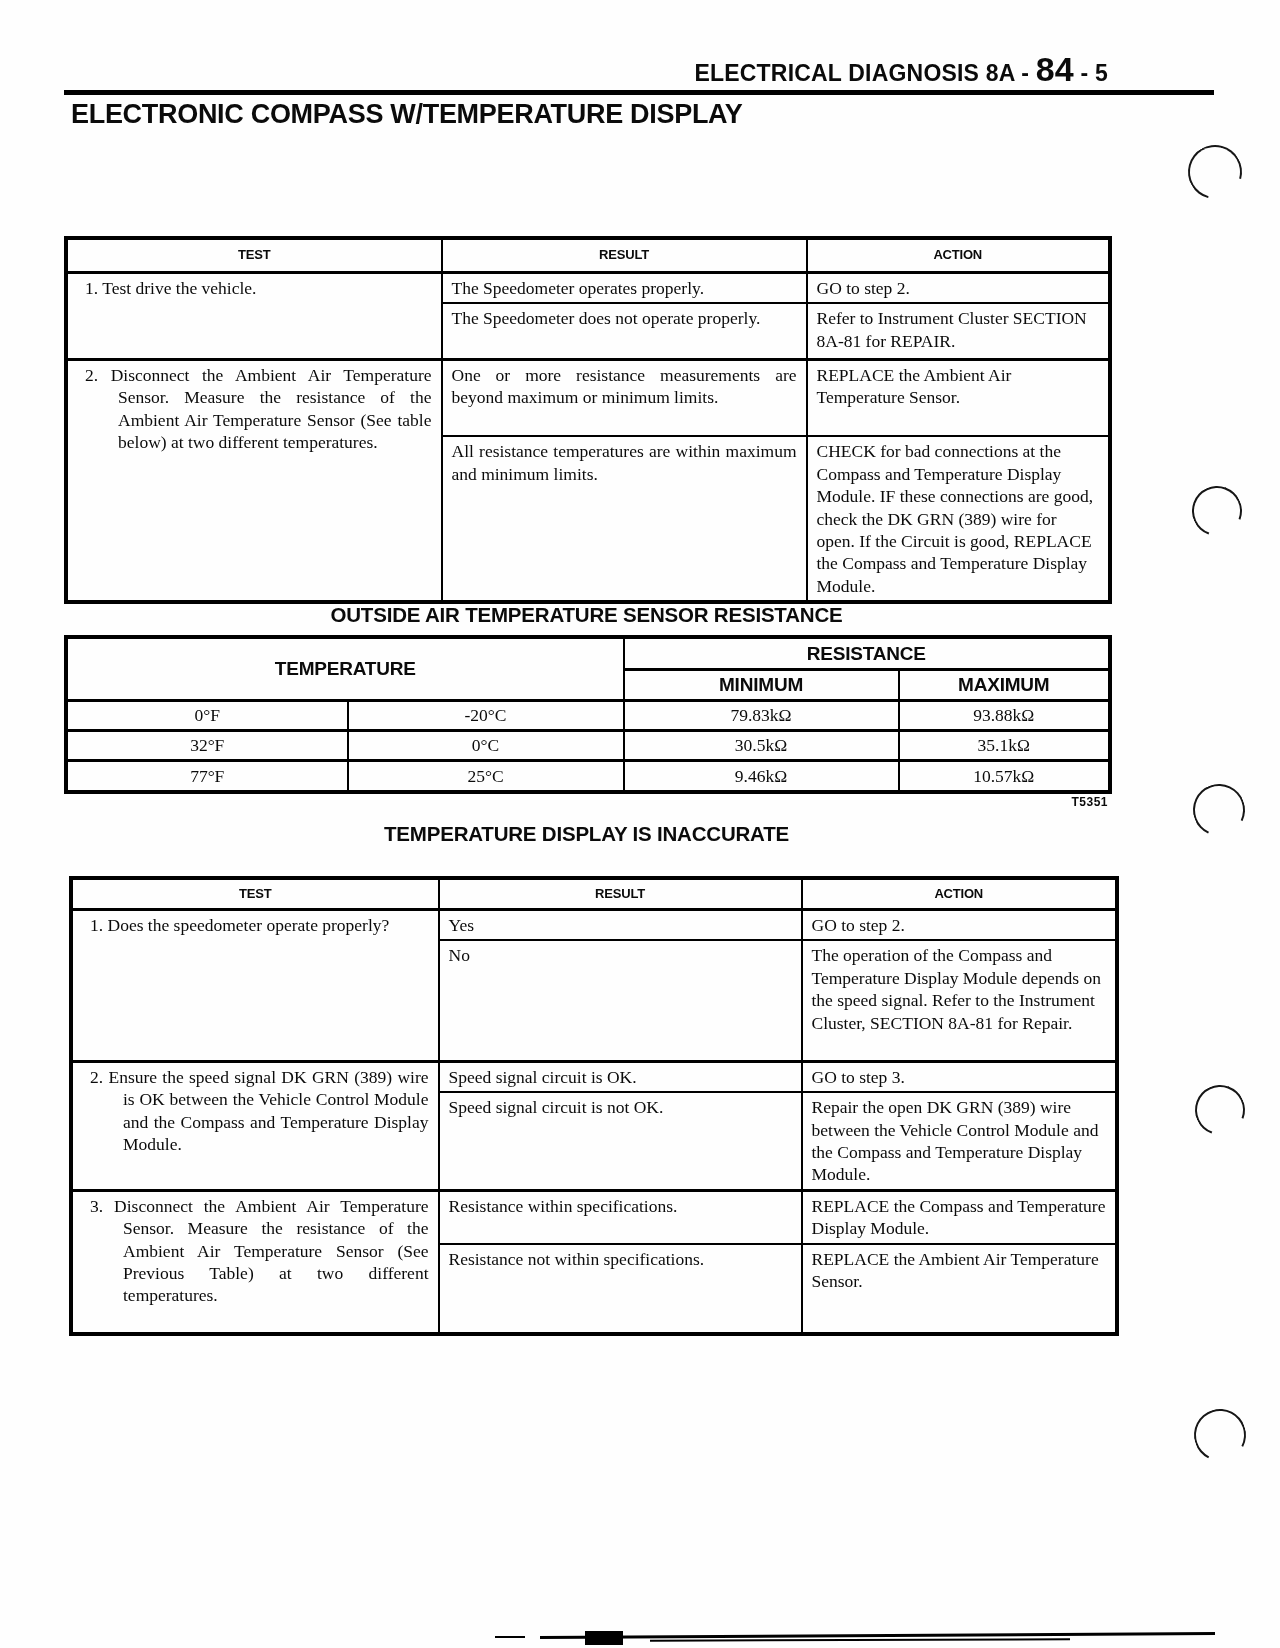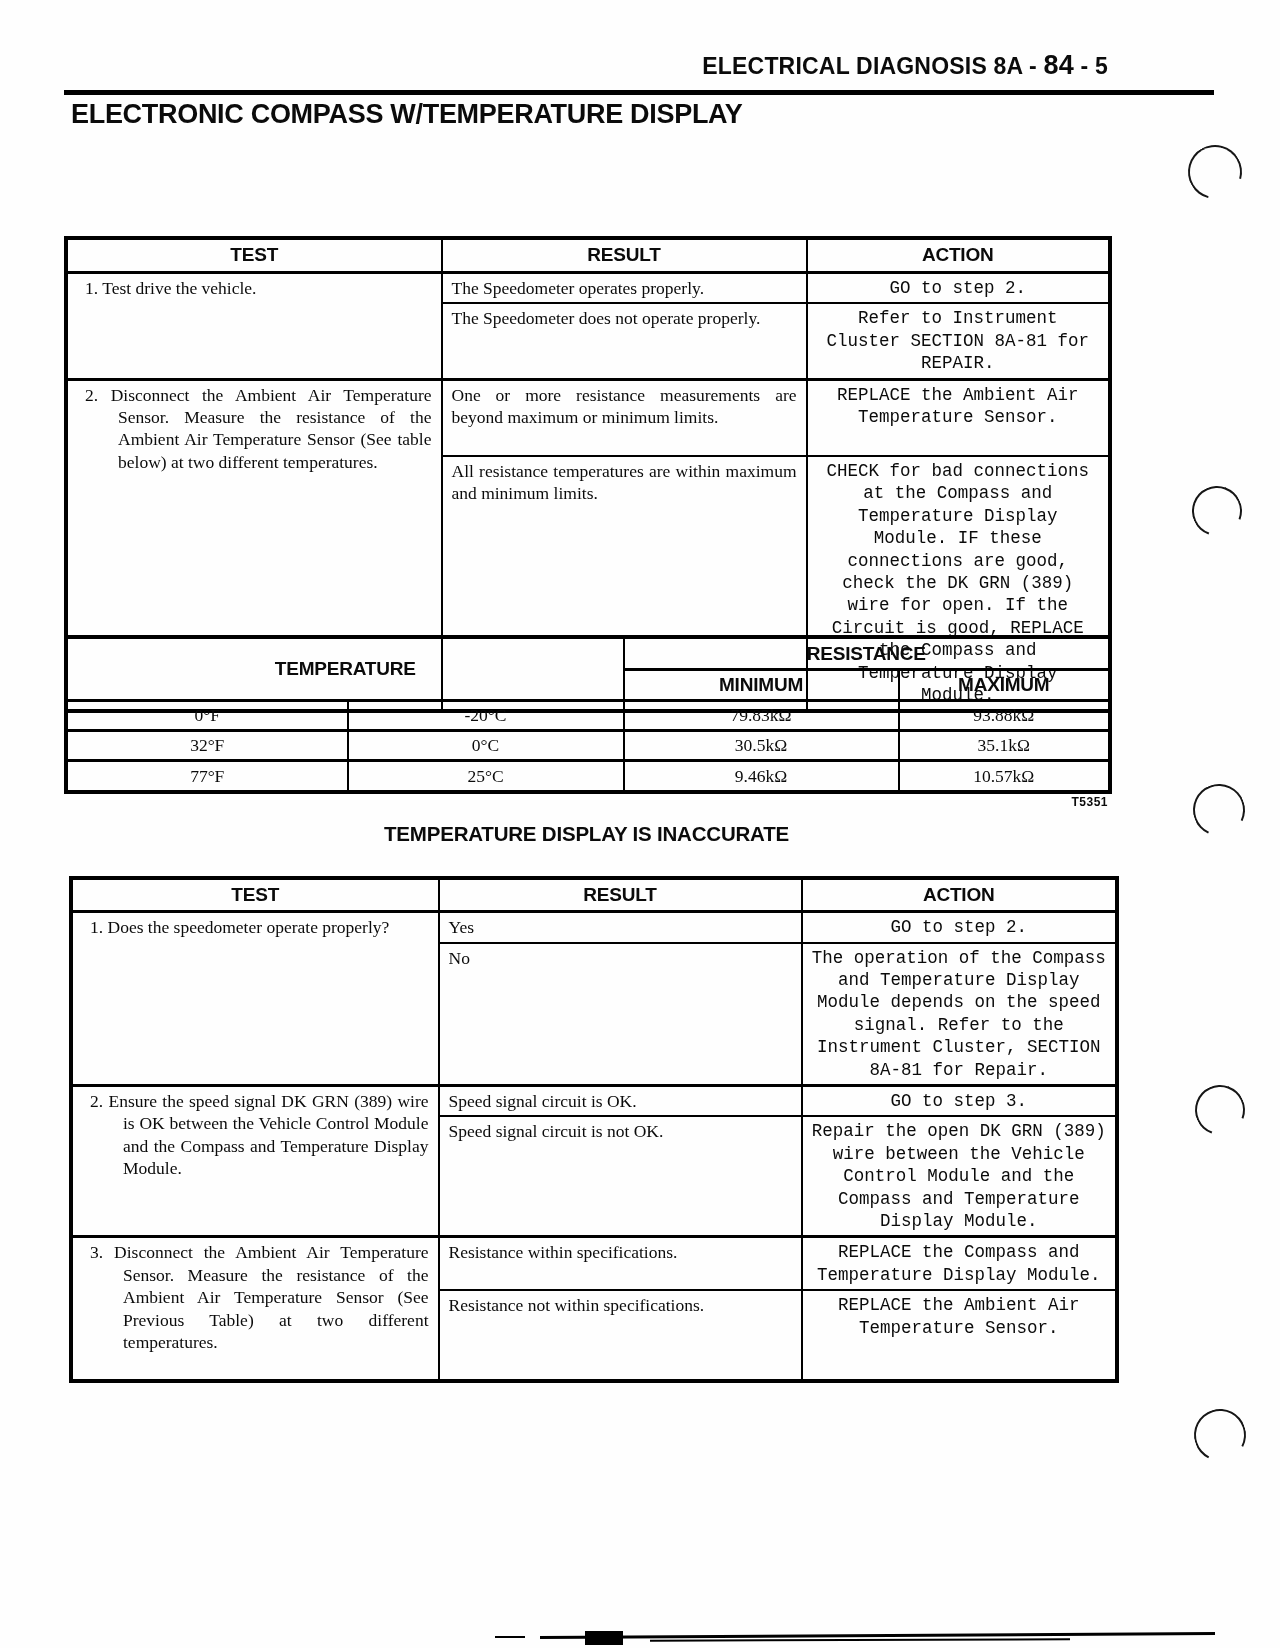--- a/index.html
+++ b/index.html
@@ -6,21 +6,21 @@
   .page {
     position:relative; width:1280px; height:1648px; background:#fefefe;
     color:#0b0b0b; overflow:hidden;
     font-family:"Liberation Serif", serif;
   }
   .running-head {
     position:absolute; top:50px; right:172px; text-align:right;
     font-family:"Liberation Sans", sans-serif; font-weight:bold;
     font-size:23px; letter-spacing:0.2px; white-space:nowrap;
   }
-  .running-head .big { font-size:27px; }
+  .running-head .big { font-size:34px; }
   .head-rule {
     position:absolute; left:64px; right:66px; top:90px; height:5px;
     background:#000;
   }
   .doc-title {
     position:absolute; left:71px; top:99px; margin:0;
     font-family:"Liberation Sans", sans-serif; font-weight:bold;
     font-size:27px; letter-spacing:-0.3px;
   }
   .section-title {
@@ -29,28 +29,28 @@
     font-size:20.5px; line-height:1.35; letter-spacing:-0.2px;
   }
   table.diag {
     position:absolute; border-collapse:collapse; table-layout:fixed;
     font-size:17.5px; line-height:1.28;
   }
   table.diag td, table.diag th { border:2px solid #000; }
   table.diag { border:3px solid #000; box-shadow:0 0 0 1px #000; }
   table.diag thead th {
     font-family:"Liberation Sans", sans-serif; font-weight:bold;
-    font-size:19px; text-align:center; vertical-align:middle;
+    font-size:13px; text-align:center; vertical-align:middle;
     border-bottom:3px solid #000; padding:3px 4px; letter-spacing:-0.2px;
   }
   table.diag tbody td { vertical-align:top; padding:3px 9px 3px 9px; }
   table.diag tr.group-start td { border-top:3px solid #000; }
   .test-cell  { text-align:justify; padding-left:50px !important; text-indent:-33px; }
   .result-cell{ text-align:justify; }
-  .action-cell{ text-align:center;font-family:Liberation Mono, monospace; }
+  .action-cell{ text-align:left; }
   table.spec {
     position:absolute; border-collapse:collapse; table-layout:fixed;
     font-size:17.5px;
   }
   table.spec td, table.spec th { border:2px solid #000; text-align:center; }
   table.spec { border:3px solid #000; box-shadow:0 0 0 1px #000; }
   table.spec thead th {
     font-family:"Liberation Sans", sans-serif; font-weight:bold;
     font-size:19px; vertical-align:middle; letter-spacing:-0.2px;
   }
@@ -111,20 +111,21 @@
         <td class="result-cell">One or more resistance measurements are beyond maximum or minimum limits.</td>
         <td class="action-cell">REPLACE the Ambient Air Temperature Sensor.</td>
       </tr>
       <tr style="height:158px;">
         <td class="result-cell">All resistance temperatures are within maximum and minimum limits.</td>
         <td class="action-cell">CHECK for bad connections at the Compass and Temperature Display Module. IF these connections are good, check the DK GRN (389) wire for open. If the Circuit is good, REPLACE the Compass and Temperature Display Module.</td>
       </tr>
     </tbody>
   </table>
 
+  <div class="section-title" style="top:601px;">OUTSIDE AIR TEMPERATURE SENSOR RESISTANCE</div>
 
   <table class="spec" style="left:65px; top:636px; width:1043px;">
     <colgroup>
         <col style="width:281px">
         <col style="width:276px">
         <col style="width:275px">
         <col style="width:211px">
       </colgroup>
     <thead>
       <tr style="height:32px;">

